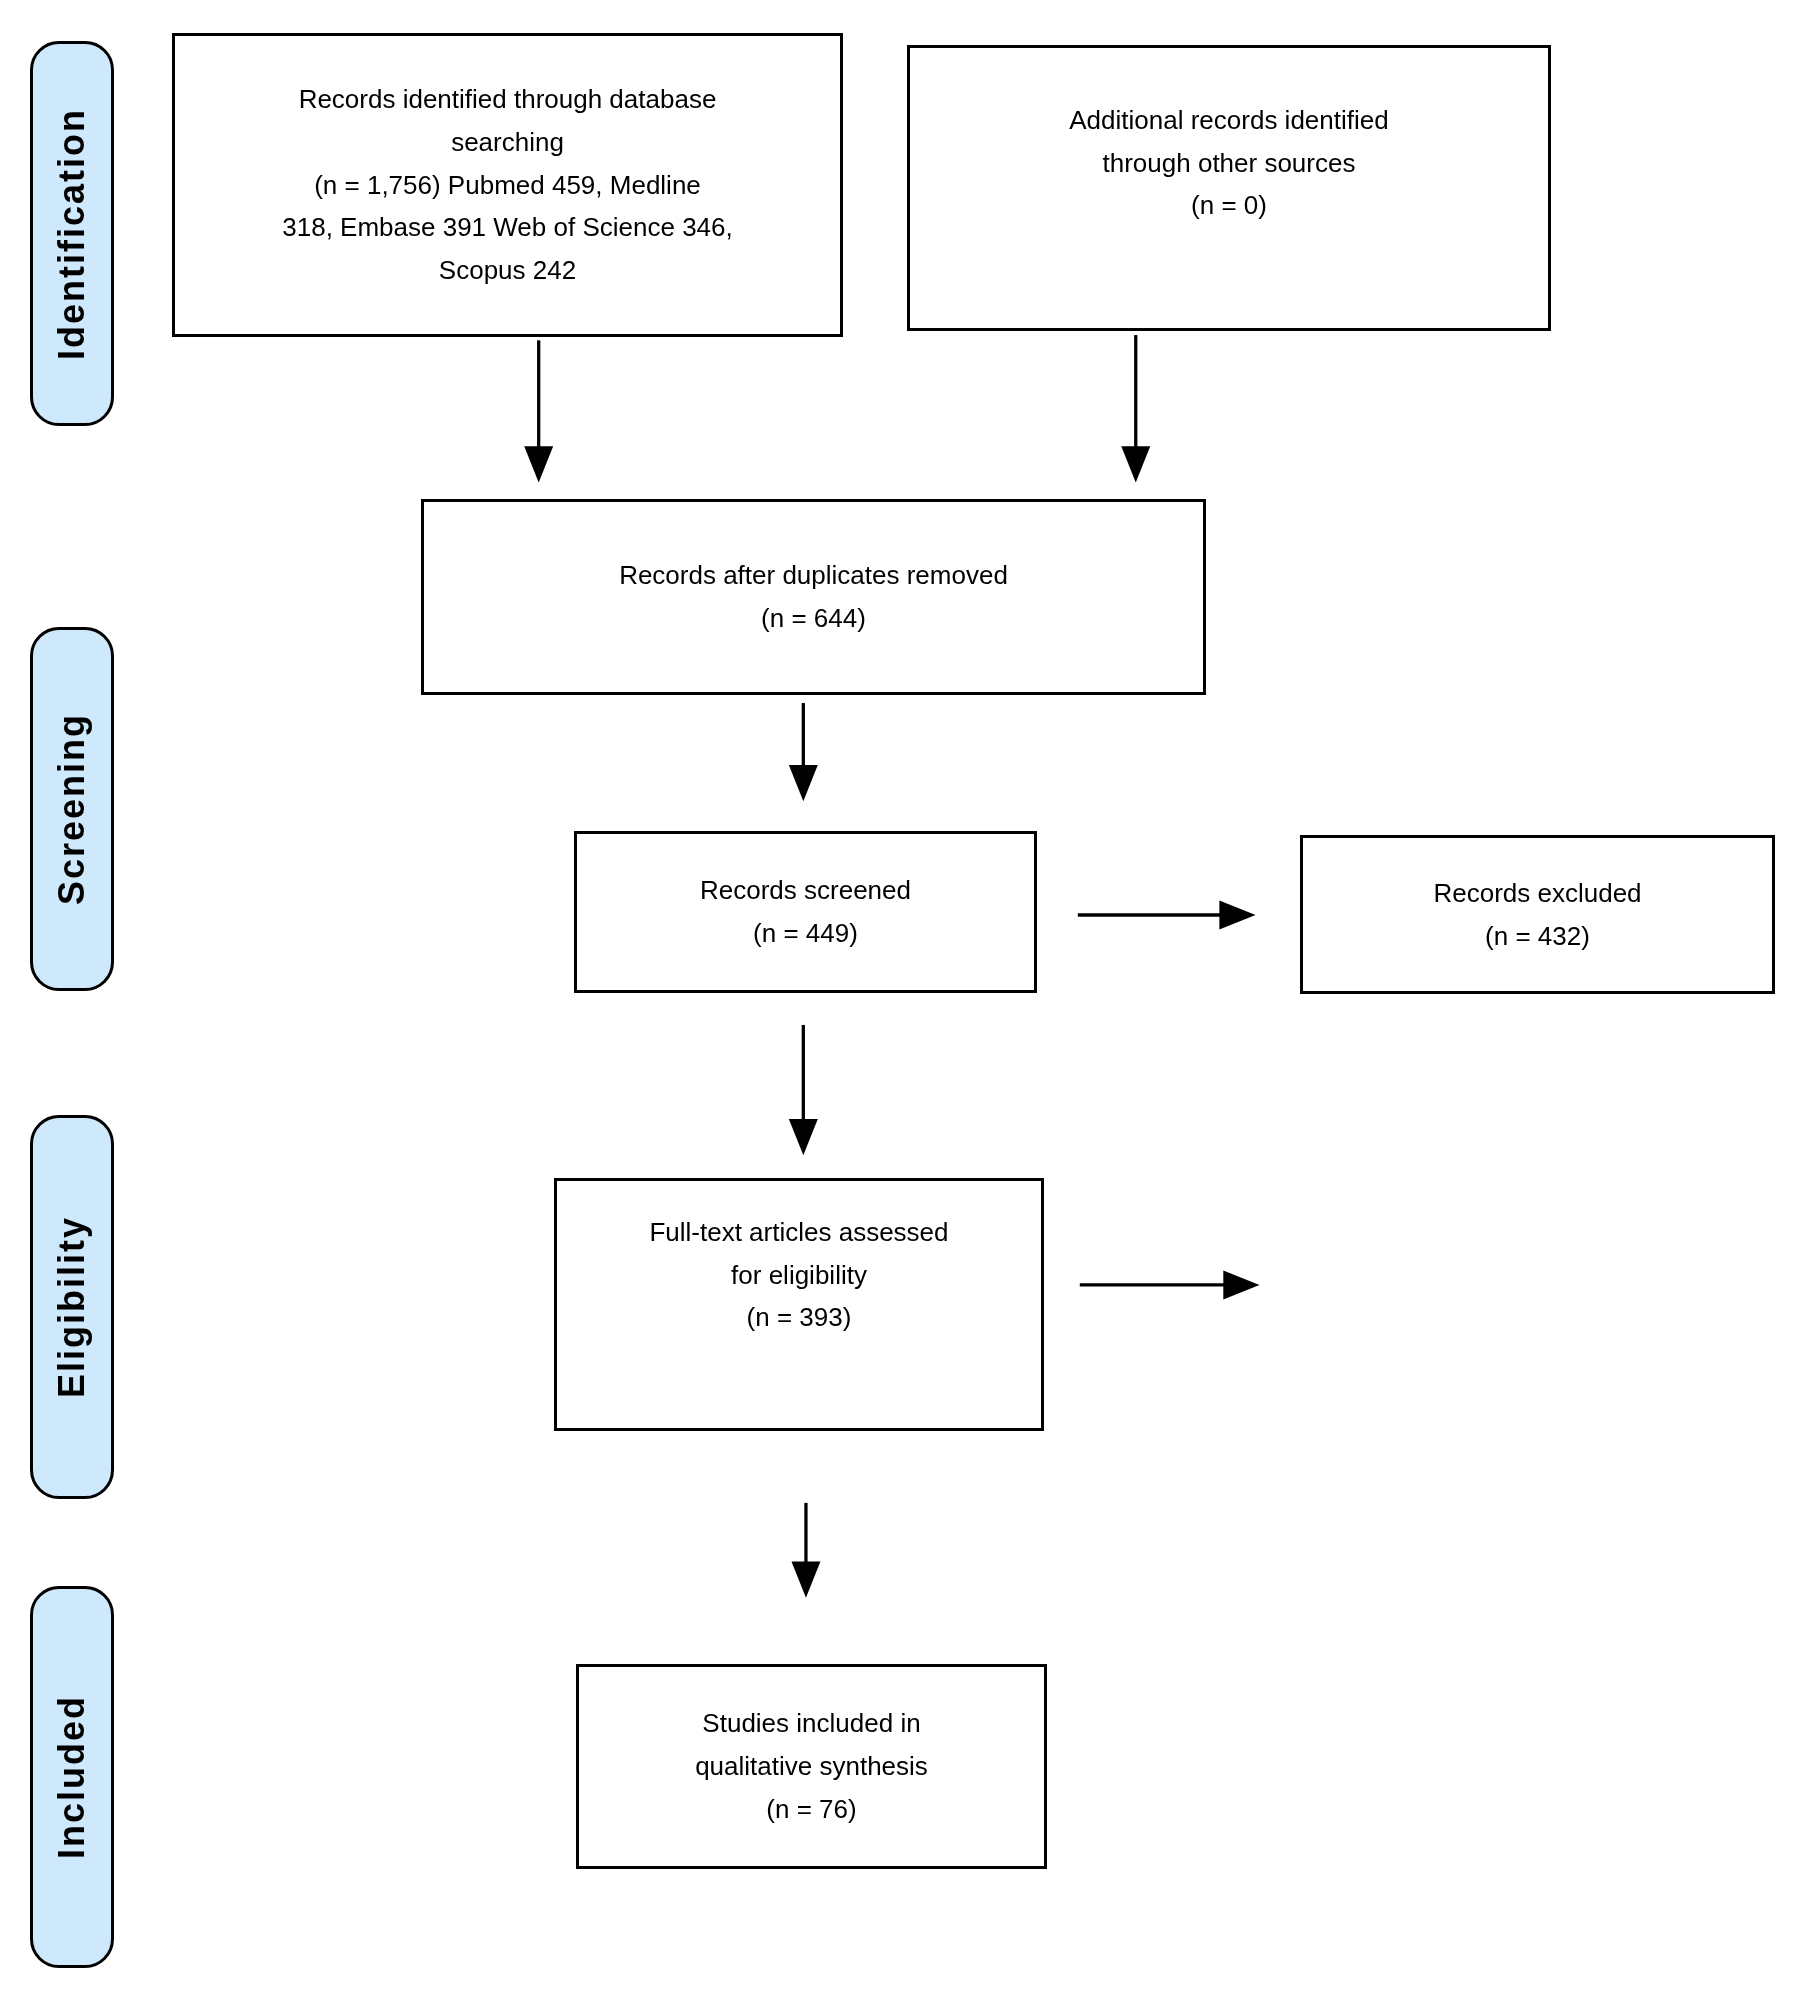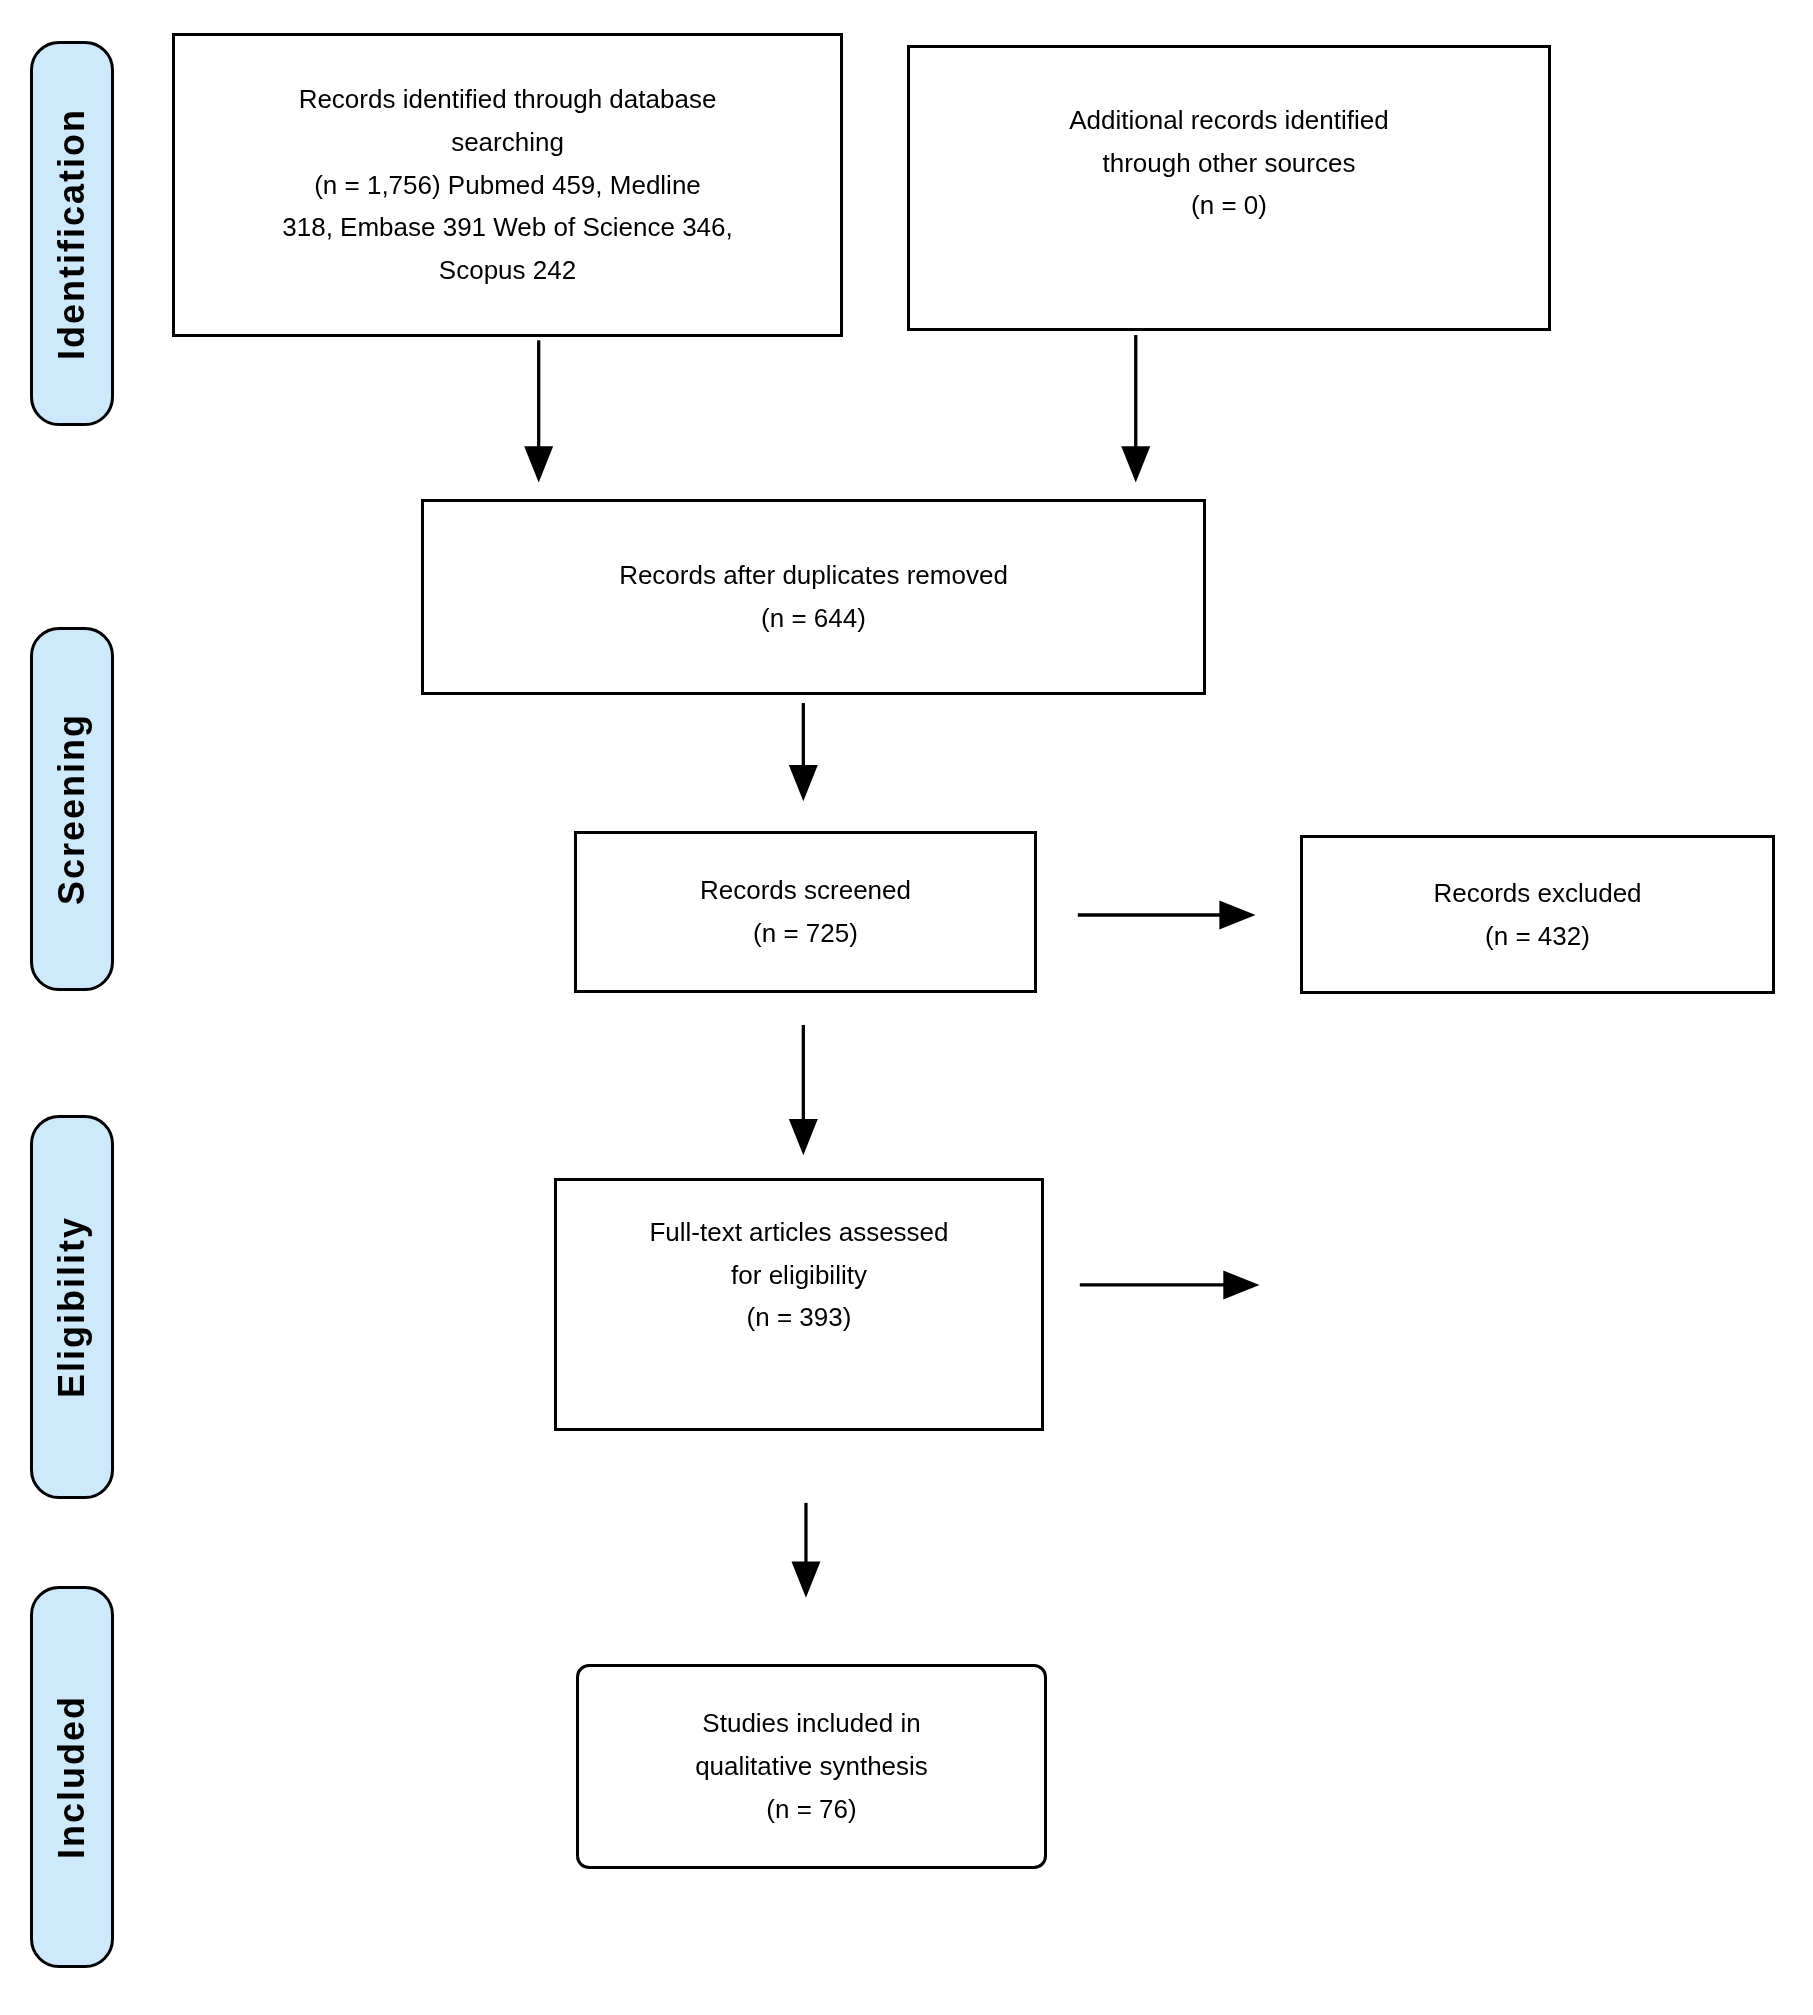--- a/index.html
+++ b/index.html
@@ -99,36 +99,36 @@
 (n = 0)</div>
   </div>
 
   <div class="box" style="left:421px; top:499px; width:785px; height:196px;">
     <div class="box-text">Records after duplicates removed
 (n = 644)</div>
   </div>
 
   <div class="box" style="left:574px; top:831px; width:463px; height:162px;">
     <div class="box-text">Records screened
-(n = 725)</div>
+(n = 449)</div>
   </div>
 
   <div class="box" style="left:1300px; top:835px; width:475px; height:159px;">
     <div class="box-text">Records excluded
 (n = 432)</div>
   </div>
 
   <div class="box lift-some" style="left:554px; top:1178px; width:490px; height:253px;">
     <div class="box-text">Full-text articles assessed
 for eligibility
 (n = 393)</div>
   </div>
 
 
-  <div class="box" style="left:576px; top:1664px; width:471px; height:205px;border-radius:13px;">
+  <div class="box" style="left:576px; top:1664px; width:471px; height:205px;">
     <div class="box-text">Studies included in
 qualitative synthesis
 (n = 76)</div>
   </div>
 
   <svg id="arrow-layer" width="1814" height="2015" viewBox="0 0 2755 3061">
     <g>
       <line x1="818" y1="517" x2="818" y2="680"></line>
       <polygon points="818,733 796,678 840,678"></polygon>
     </g>

